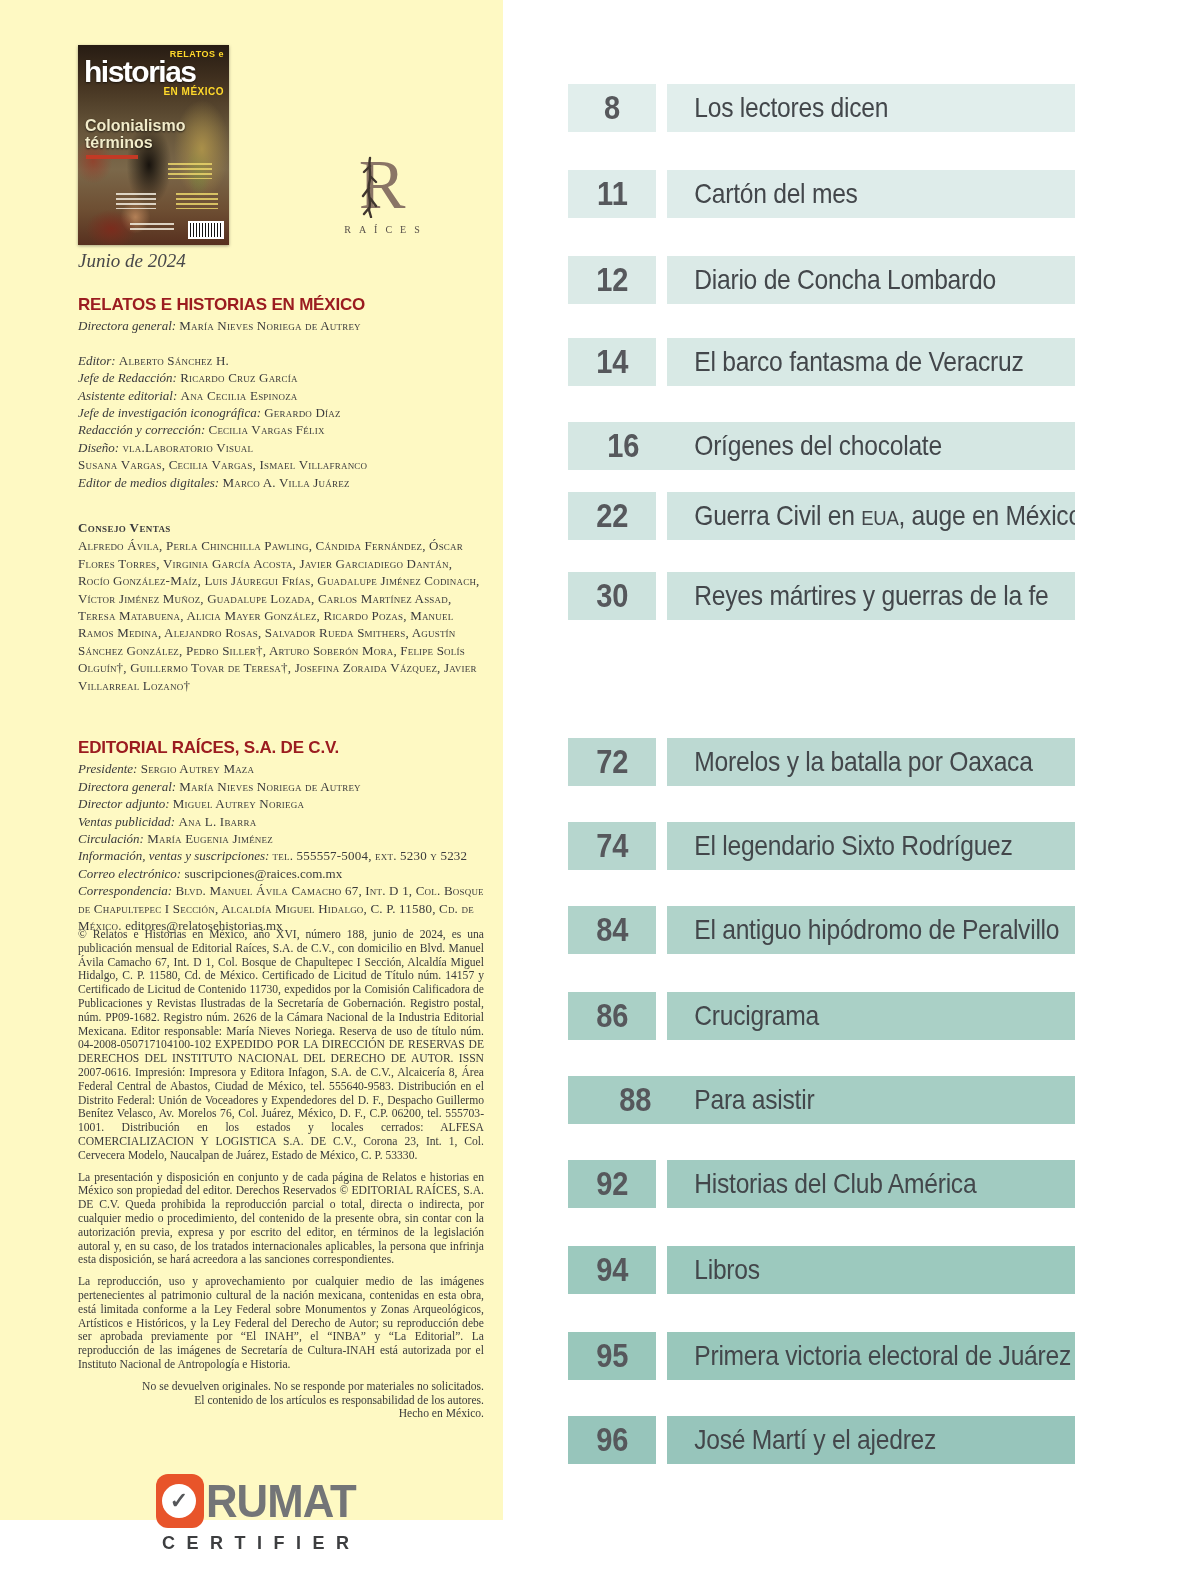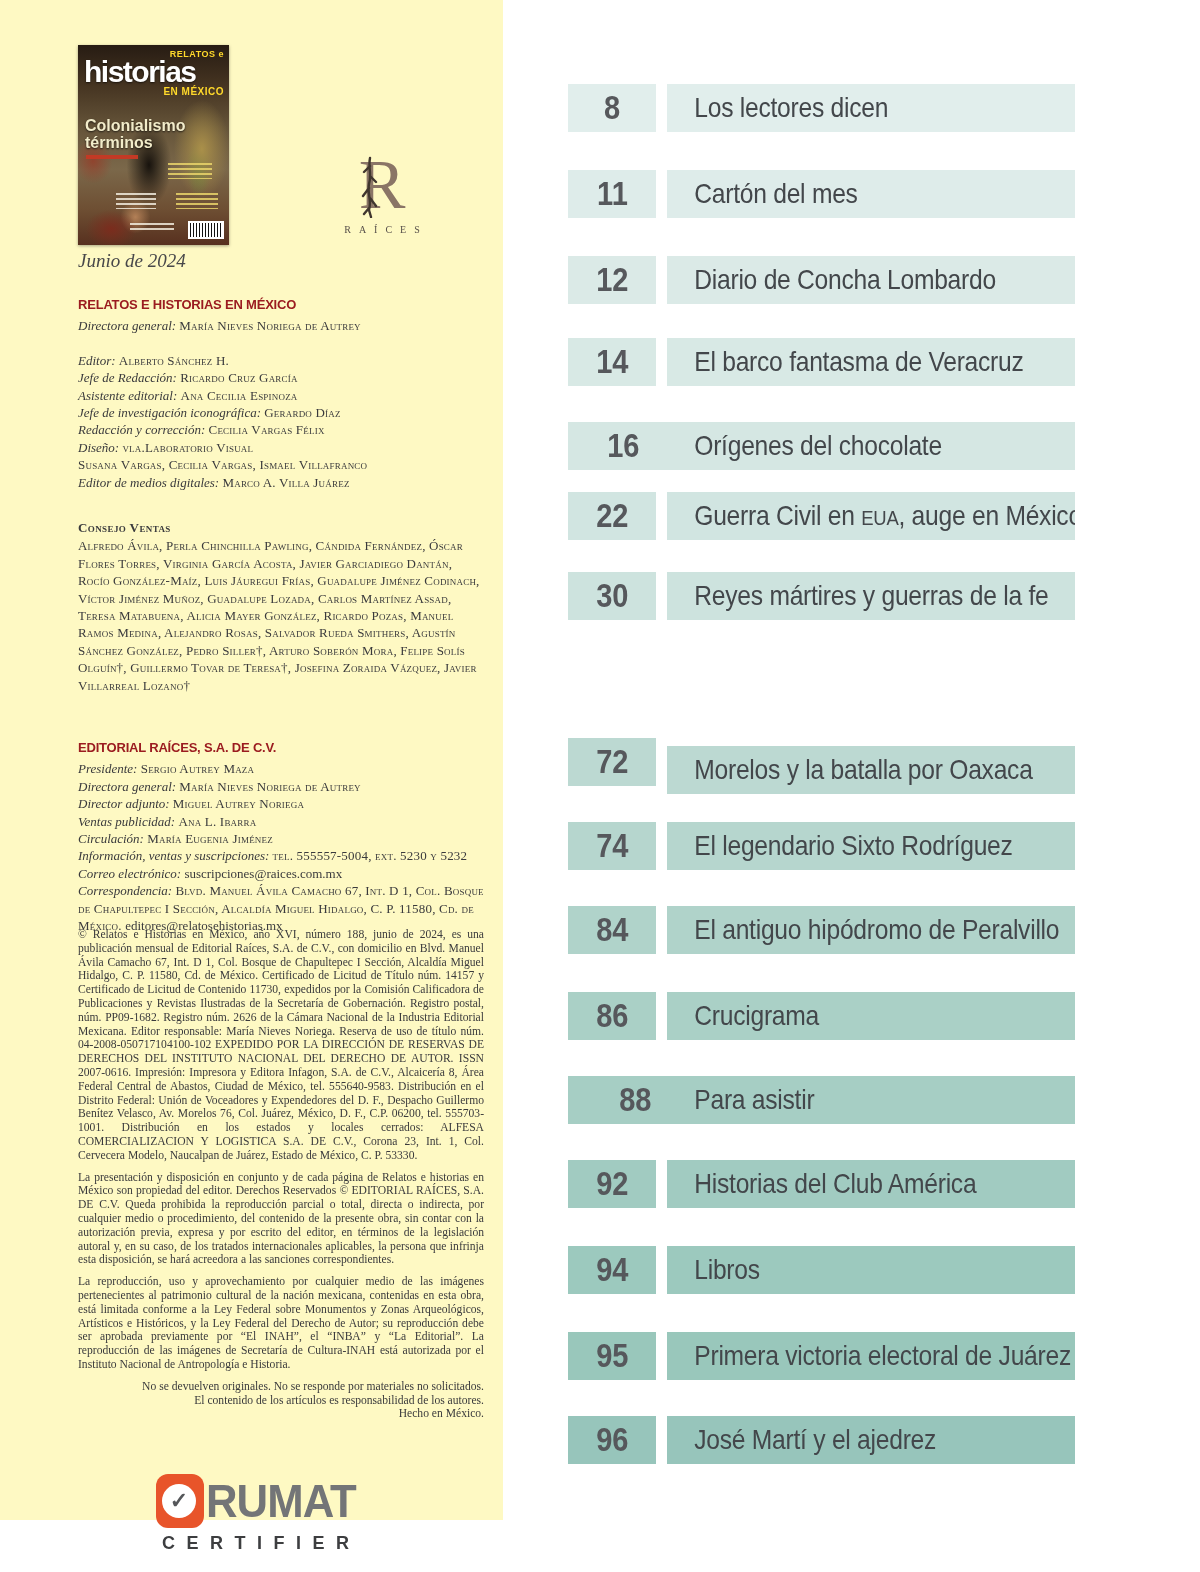--- a/index.html
+++ b/index.html
@@ -37,21 +37,21 @@
   .raices{position:absolute;left:322px;top:150px;width:120px;text-align:center;}
   .raices-r{position:relative;display:inline-block;font-family:"Liberation Serif",serif;
     font-size:70px;line-height:70px;color:#8a7566;font-weight:normal;}
   .raices-roots{position:absolute;left:2px;top:6px;}
   .raices-word{margin-top:4px;font-family:"Liberation Serif",serif;font-size:10px;
     letter-spacing:8px;color:#57504a;text-indent:8px;}
 
   .issue-date{position:absolute;left:78px;top:250px;font-style:italic;font-size:19px;color:#48484a;}
 
   
-  .sec-title{font-family:"Liberation Sans",sans-serif;font-weight:bold;font-size:13px;
+  .sec-title{font-family:"Liberation Sans",sans-serif;font-weight:bold;font-size:17px;
     color:#9b1c20;letter-spacing:-.2px;margin-bottom:4px;}
   .credits{position:absolute;left:78px;width:408px;font-size:13px;line-height:17.4px;color:#3a3a3c;}
   .credits.sec1{top:296px;}
   .credits.consejo-block{top:519px;}
   .credits.editorial-block{top:739px;}
   .credit-line{white-space:normal;}
   .credit-line.gap-after{margin-bottom:17px;}
   .credit-label{font-style:italic;}
   .sc{font-variant:small-caps;letter-spacing:.2px;}
   .consejo-title{font-variant:small-caps;font-weight:bold;letter-spacing:.4px;margin-bottom:1px;}
@@ -205,21 +205,21 @@
       <div class="toc-row" style="top: 492px;">
         <div class="toc-num" style="background: rgb(209, 229, 225);"><span class="toc-num-text">22</span></div>
         <div class="toc-title" style="background: rgb(209, 229, 225);"><span class="toc-title-text"><span>Guerra Civil en </span><span class="t-caps">EUA</span><span>, auge en México</span></span></div>
       </div>
       <div class="toc-row" style="top: 572px;">
         <div class="toc-num" style="background: rgb(205, 227, 222);"><span class="toc-num-text">30</span></div>
         <div class="toc-title" style="background: rgb(205, 227, 222);"><span class="toc-title-text"><span>Reyes mártires y guerras de la fe</span></span></div>
       </div>
       <div class="toc-row" style="top: 738px;">
         <div class="toc-num" style="background: rgb(188, 217, 210);"><span class="toc-num-text">72</span></div>
-        <div class="toc-title" style="background: rgb(188, 217, 210); margin-top: 8px;"><span class="toc-title-text"><span>Morelos y la batalla por Oaxaca</span></span></div>
+        <div class="toc-title" style="background: rgb(188, 217, 210);"><span class="toc-title-text"><span>Morelos y la batalla por Oaxaca</span></span></div>
       </div>
       <div class="toc-row" style="top: 822px;">
         <div class="toc-num" style="background: rgb(182, 214, 206);"><span class="toc-num-text">74</span></div>
         <div class="toc-title" style="background: rgb(182, 214, 206);"><span class="toc-title-text"><span>El legendario Sixto Rodríguez</span></span></div>
       </div>
       <div class="toc-row" style="top: 906px;">
         <div class="toc-num" style="background: rgb(176, 211, 202);"><span class="toc-num-text">84</span></div>
         <div class="toc-title" style="background: rgb(176, 211, 202);"><span class="toc-title-text"><span>El antiguo hipódromo de Peralvillo</span></span></div>
       </div>
       <div class="toc-row" style="top: 992px;">

